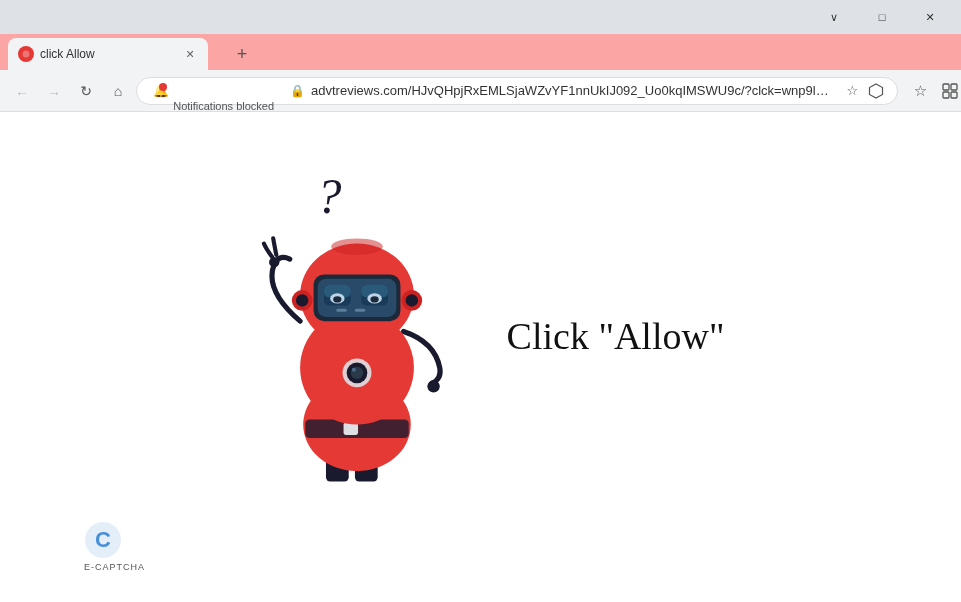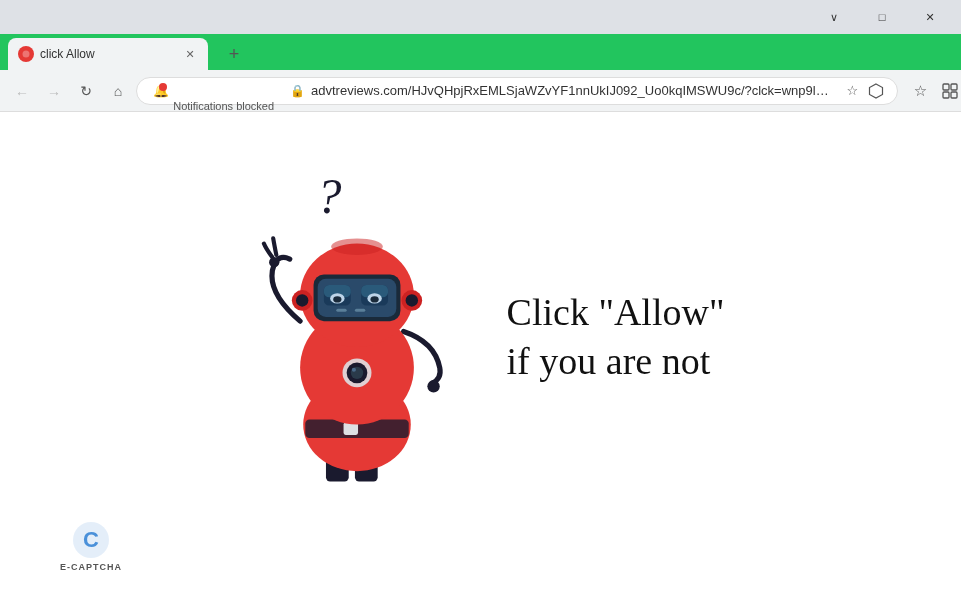--- a/index.html
+++ b/index.html
@@ -40,25 +40,25 @@
       cursor: pointer;
       background: transparent;
       border: none;
       color: #333;
       font-size: 11px;
     }
 
     
     .tab-bar {
       height: 36px;
-      background: #22c55e;
+      background: #fca5a5;
       display: flex;
       align-items: flex-end;
       padding: 0 8px;
-      gap: 8px;
+      gap: 16px;
     }
 
     .tab {
       height: 32px;
       min-width: 200px;
       max-width: 240px;
       background: #f1f3f4;
       border-radius: 8px 8px 0 0;
       display: flex;
       align-items: center;
@@ -284,21 +284,22 @@
 
     .ecaptcha-logo {
       width: 40px;
       height: 40px;
     }
 
     .ecaptcha-text {
       font-size: 9px;
       color: #555;
       letter-spacing: 1px;
-      font-weight: bold;
+      font-weight: normal;
+      margin-left: 24px;
     }
 
     
     .tab-bar-space {
       flex: 1;
     }
   </style>
 </head>
 <body>
 
@@ -436,20 +437,19 @@
 
           <circle cx="110" cy="170" r="14" fill="#dee0e3" opacity="0.9"></circle>
           <circle cx="110" cy="170" r="10" fill="#1a1a2e"></circle>
           <circle cx="110" cy="170" r="6" fill="#2a3a4a"></circle>
           <circle cx="107" cy="167" r="2" fill="#4a6a8a"></circle>
         </svg>
       </div>
 
       <div class="text-block">
         <span class="text-block-line">Click "Allow"</span>
-        <span class="text-block-line">if you are not</span>
       </div>
 
     </div>
 
   </div>
 
 </div>
 
 </body></html>

